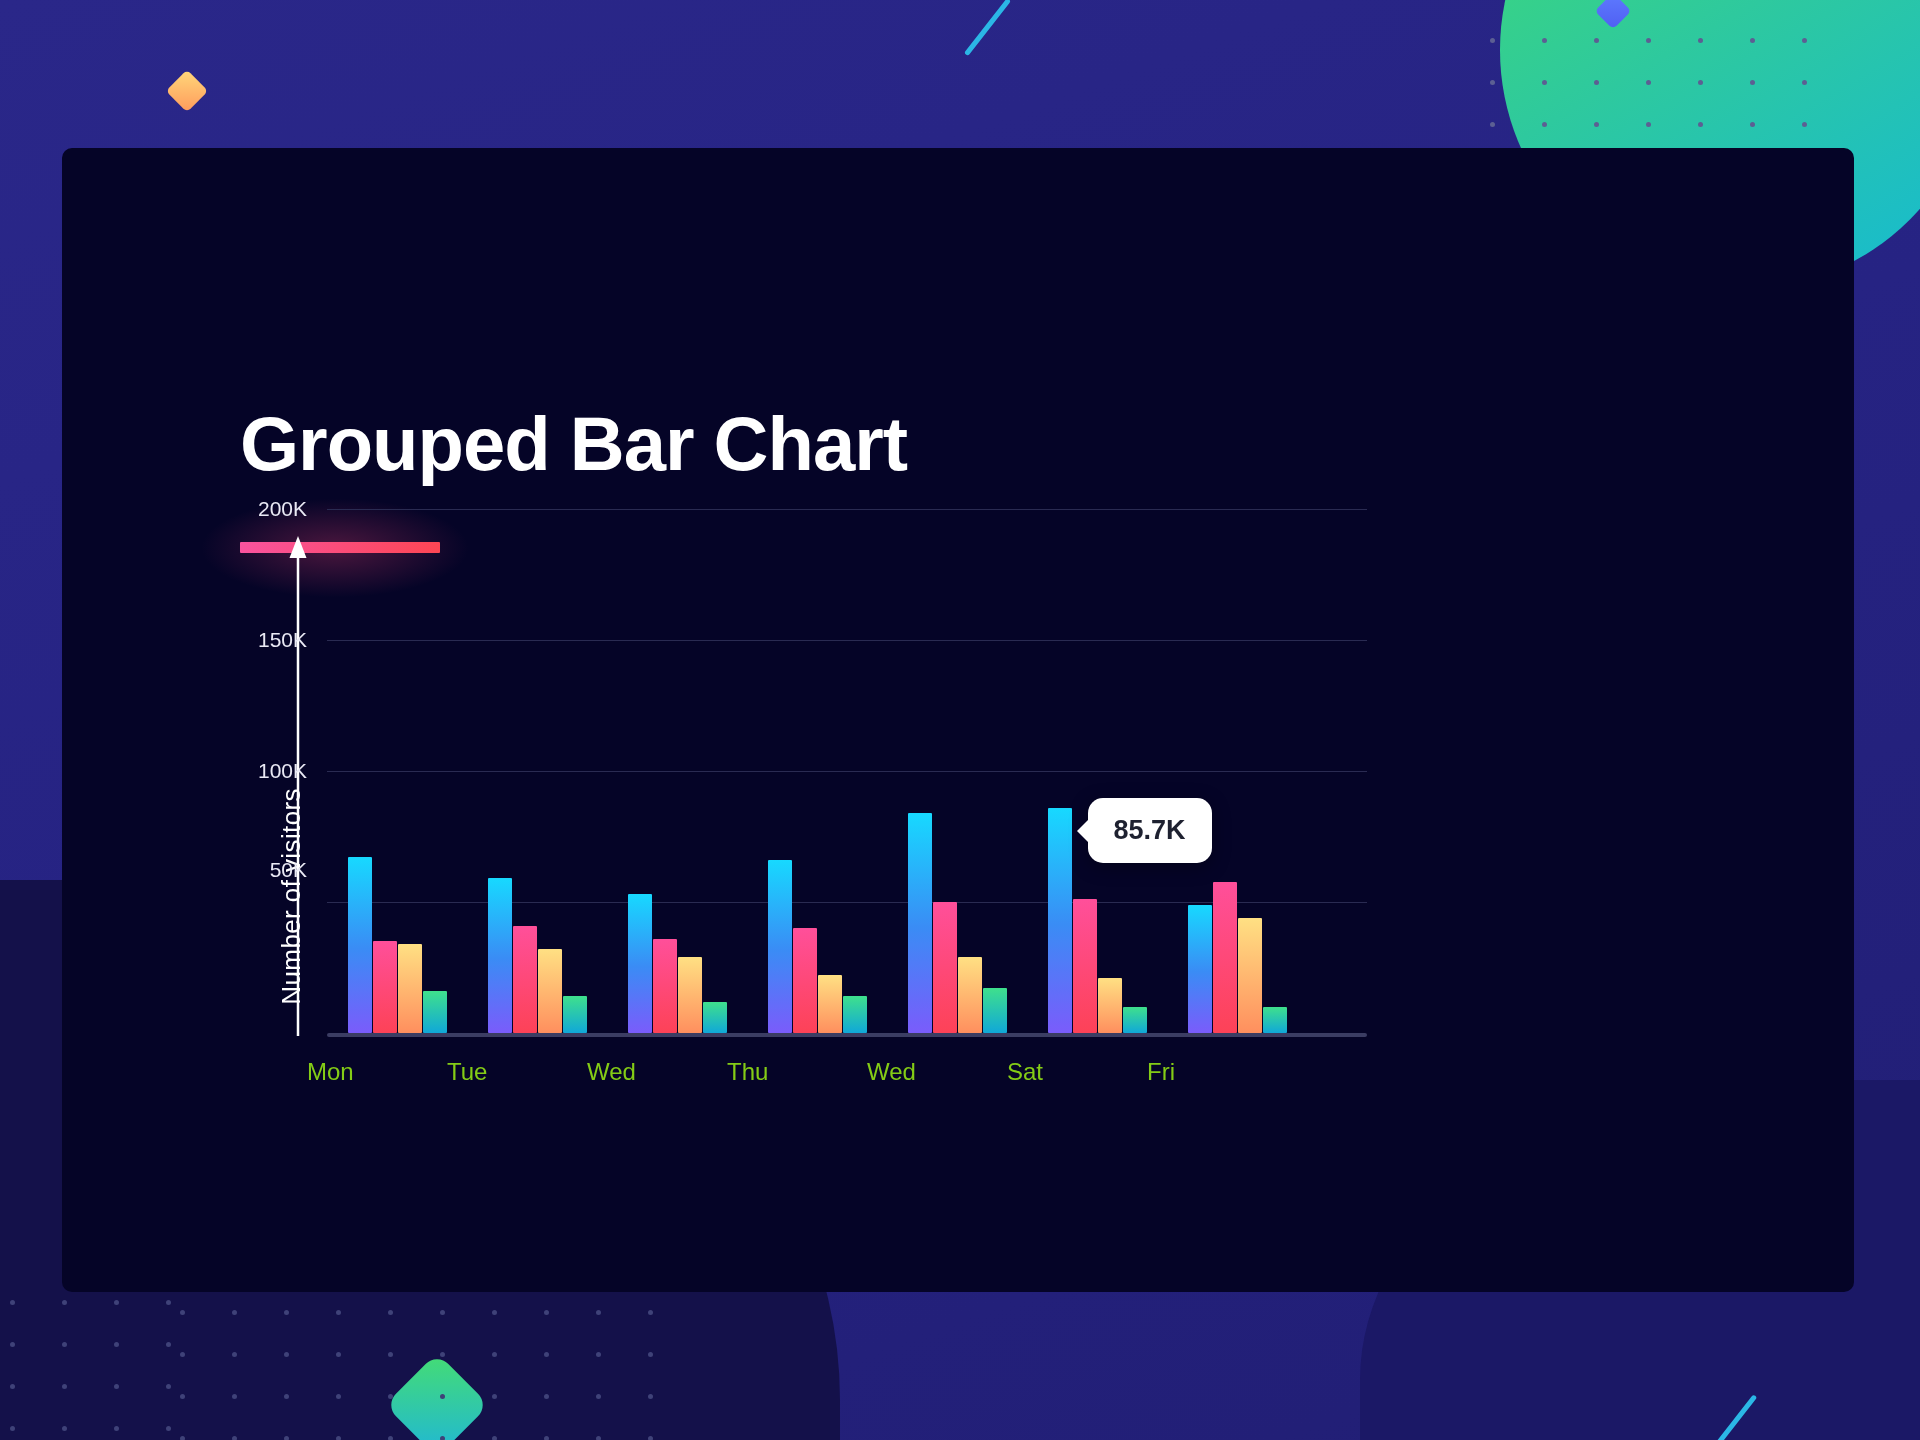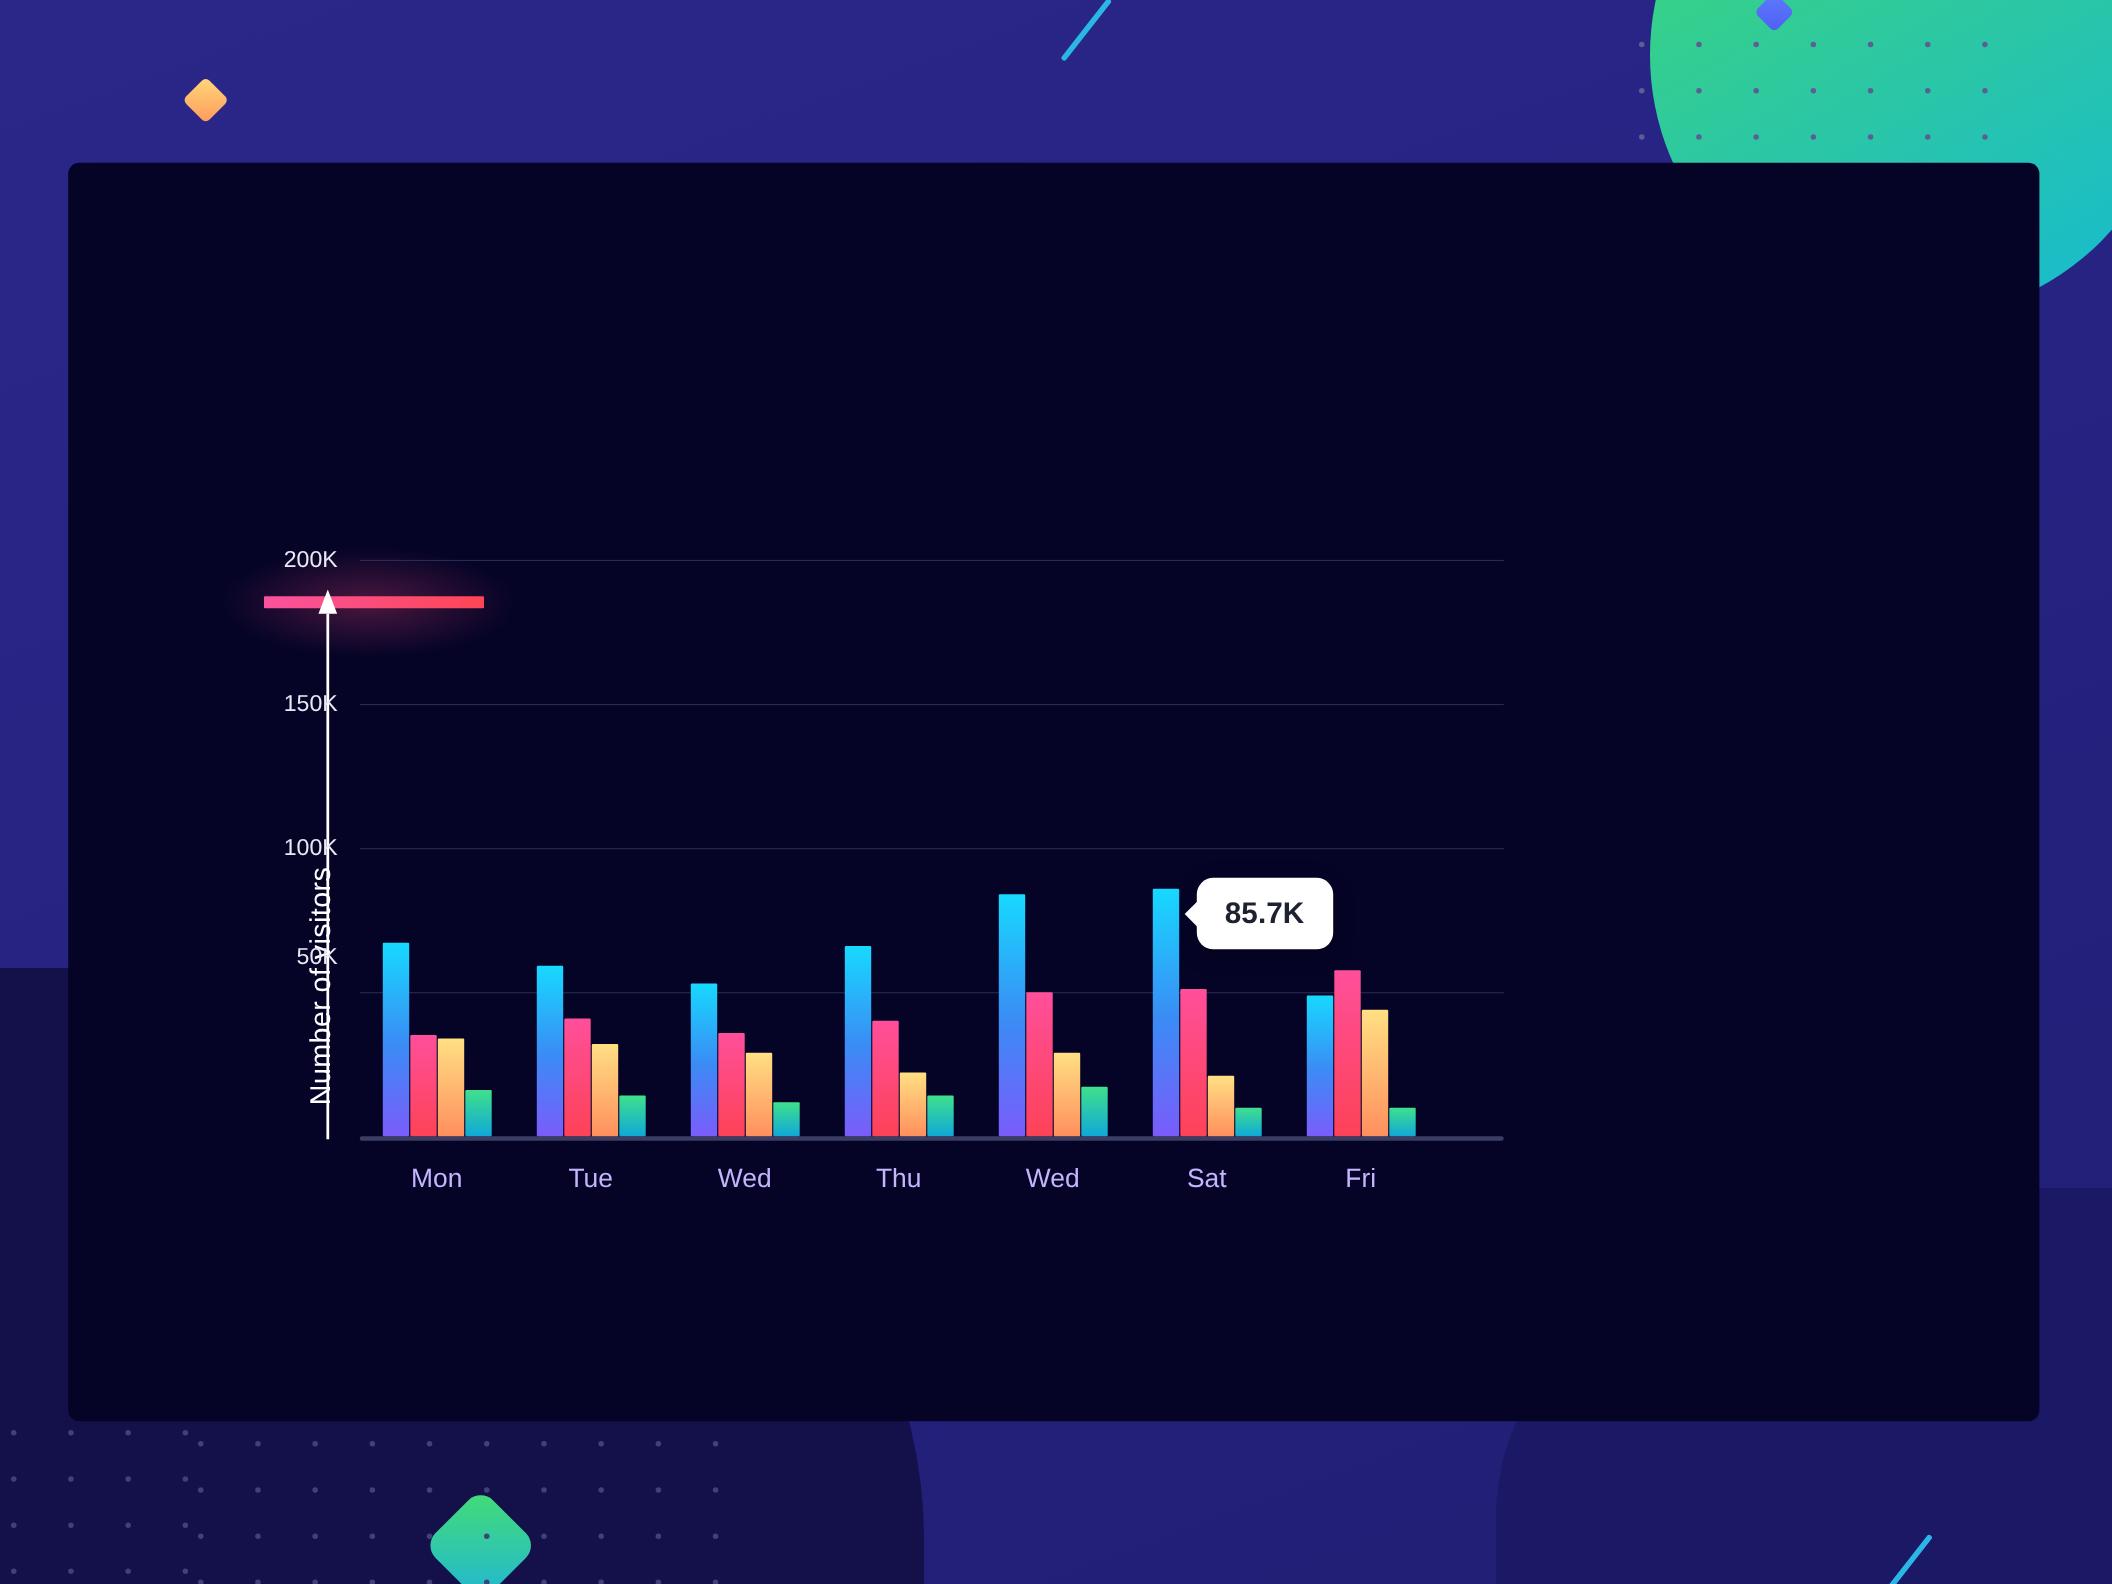--- a/index.html
+++ b/index.html
@@ -109,22 +109,22 @@
   .plot { position:absolute; }
 
   .group { position:absolute; bottom:0; display:flex; align-items:flex-end; }
   .bar { width:24px; border-radius:1px; }
   .bar.direct { background:linear-gradient(180deg,#17d9ff 0%,#3a8cf5 52%,#7a5cfb 100%); }
   .bar.social { background:linear-gradient(180deg,#ff4f9a 0%,#fd4257 100%); }
   .bar.search { background:linear-gradient(180deg,#ffe083 0%,#ff8f5e 100%); }
   .bar.others { background:linear-gradient(180deg,#3fe08c 0%,#10a8d8 100%); }
 
   .xtick {
-    position:absolute; width:180px; text-align:center;
-    font-size:24px; color:#c4b5fd; transform:translateX(-50%);
+    position:absolute; width:180px; text-align:left;
+    font-size:24px; color:#84cc16; transform:translateX(-50%);
   }
 
   
   .tooltip {
     position:absolute;
     background:#ffffff; color:#1e2130;
     font-size:27px; font-weight:700;
     padding:17px 26px; border-radius:15px;
     white-space:nowrap;
     box-shadow:0 4px 18px rgba(0,0,0,0.35);
@@ -288,20 +288,21 @@
       <div class="dot dim" style="left: 440px; top: 1436px;"></div>
       <div class="dot dim" style="left: 492px; top: 1436px;"></div>
       <div class="dot dim" style="left: 544px; top: 1436px;"></div>
       <div class="dot dim" style="left: 596px; top: 1436px;"></div>
       <div class="dot dim" style="left: 648px; top: 1436px;"></div>
     </div>
 </div>
 
 <div id="card">
 
+  <div class="title">Grouped Bar Chart</div>
 
   <div class="title-underline-wrap">
     <div class="title-underline-glow"></div>
     <div class="title-underline"></div>
   </div>
 
   <div id="chart">
 
     <svg class="axis-arrow" viewBox="0 0 22 500">
       <line x1="11" y1="500" x2="11" y2="22" stroke="#ffffff" stroke-width="2.5"></line>

